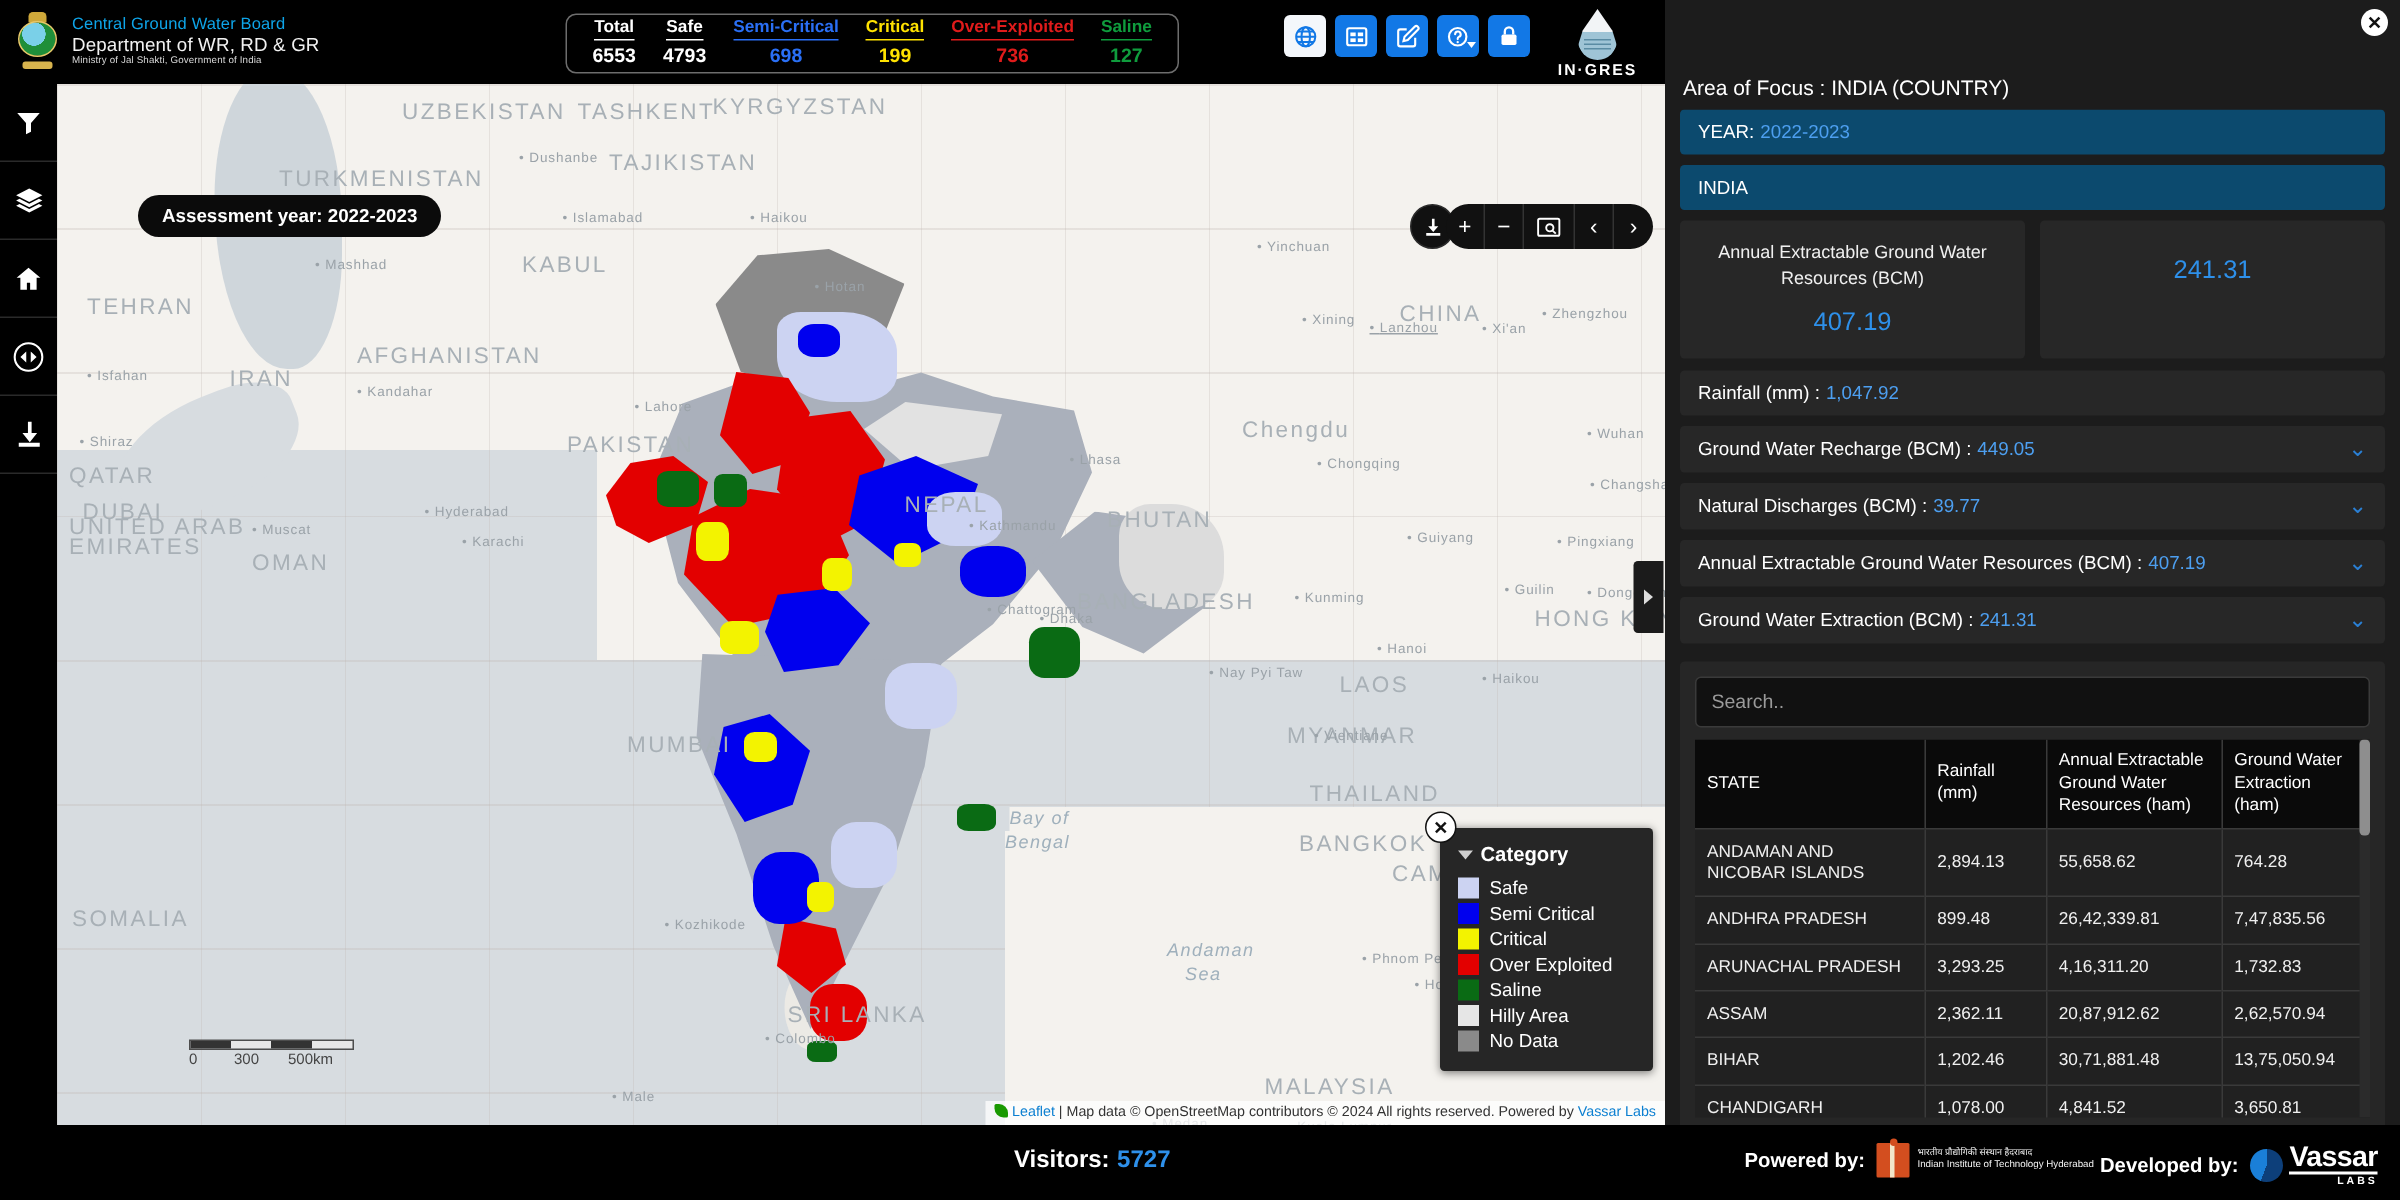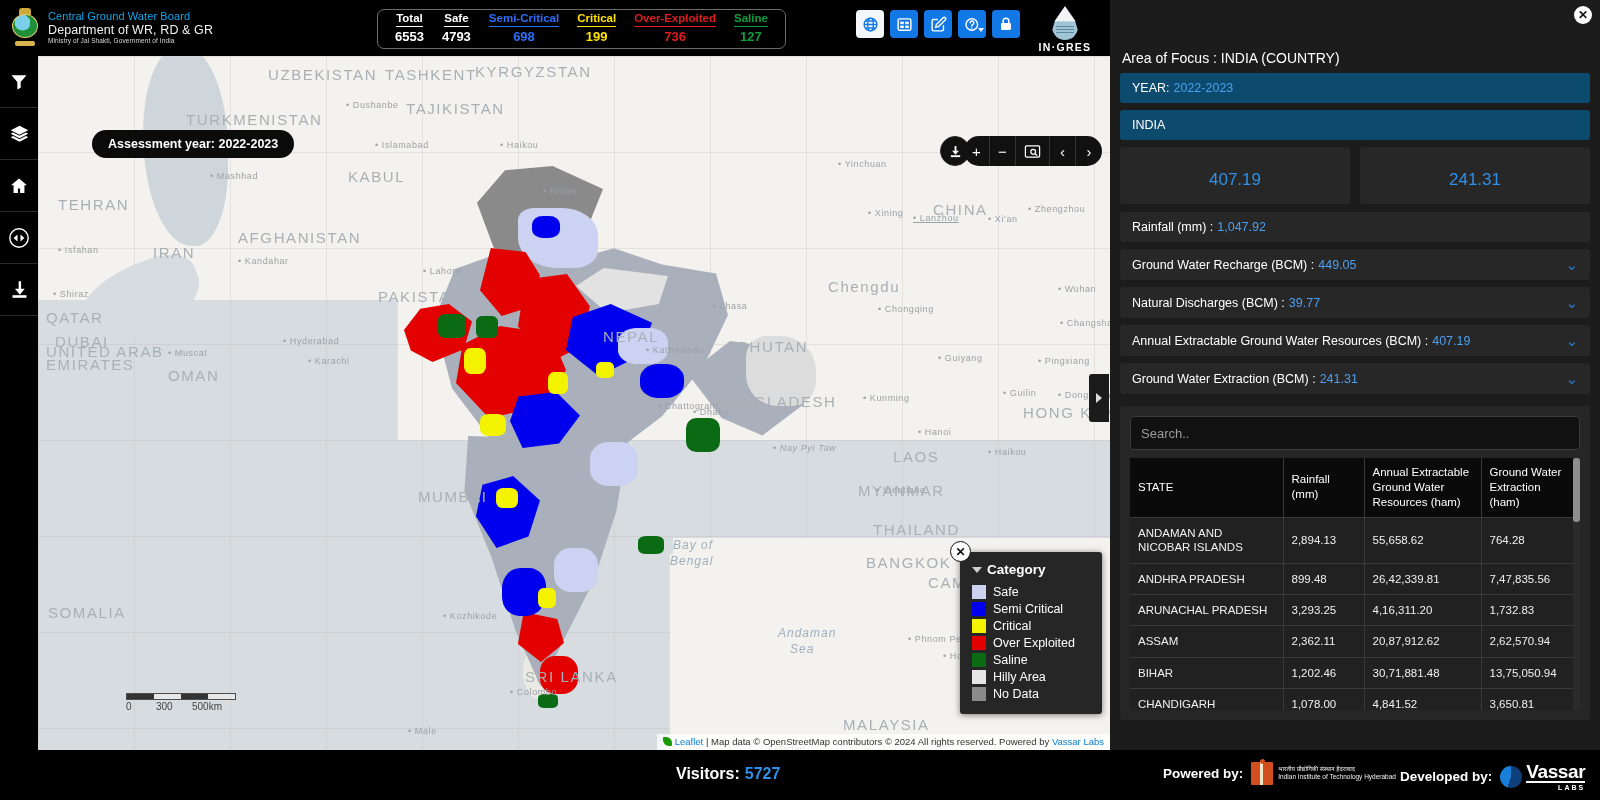--- a/index.html
+++ b/index.html
@@ -418,21 +418,21 @@
         <div class="mlabel city" style="left: 1000px; top: 300px;">Pingxiang</div>
         <div class="mlabel city" style="left: 825px; top: 337px;">Kunming</div>
         <div class="mlabel city" style="left: 965px; top: 332px;">Guilin</div>
         <div class="mlabel country" style="left: 680px; top: 337px;">BANGLADESH</div>
         <div class="mlabel city" style="left: 655px; top: 351px;">Dhaka</div>
         <div class="mlabel country" style="left: 130px; top: 311px;">OMAN</div>
         <div class="mlabel city" style="left: 620px; top: 345px;">Chattogram</div>
         <div class="mlabel city" style="left: 1020px; top: 334px;">Dongguan</div>
         <div class="mlabel country" style="left: 985px; top: 348px;">HONG KONG</div>
         <div class="mlabel city" style="left: 880px; top: 371px;">Hanoi</div>
-        <div class="mlabel city" style="left: 735px; top: 387px; font-style: italic;">Nay Pyi Taw</div>
+        <div class="mlabel city" style="left: 768px; top: 387px;">Nay Pyi Taw</div>
         <div class="mlabel country" style="left: 855px; top: 392px;">LAOS</div>
         <div class="mlabel city" style="left: 950px; top: 391px;">Haikou</div>
         <div class="mlabel country" style="left: 820px; top: 426px;">MYANMAR</div>
         <div class="mlabel city" style="left: 838px; top: 429px;">Vientiane</div>
         <div class="mlabel country" style="left: 380px; top: 432px;">MUMBAI</div>
         <div class="mlabel country" style="left: 835px; top: 465px;">THAILAND</div>
         <div class="mlabel country" style="left: 915px; top: 480px;">VIETNAM</div>
         <div class="mlabel sea" style="left: 635px; top: 482px;">Bay of</div>
         <div class="mlabel sea" style="left: 632px; top: 498px;">Bengal</div>
         <div class="mlabel country" style="left: 828px; top: 498px;">BANGKOK</div>
@@ -540,20 +540,21 @@
         <span>YEAR:</span>
         <span class="val">2022-2023</span>
       </div>
 
       <div class="pl-row black">
         <span>INDIA</span>
       </div>
 
       <div class="card-row">
         <div class="card">
+          <div class="ct">Annual Extractable Ground Water Resources (BCM)</div>
           <div class="cv">407.19</div>
         </div>
         <div class="card">
           <div class="cv">241.31</div>
         </div>
       </div>
 
       <div class="pl-row">
         <span>Rainfall (mm) :</span>
         <span class="val">1,047.92</span>

